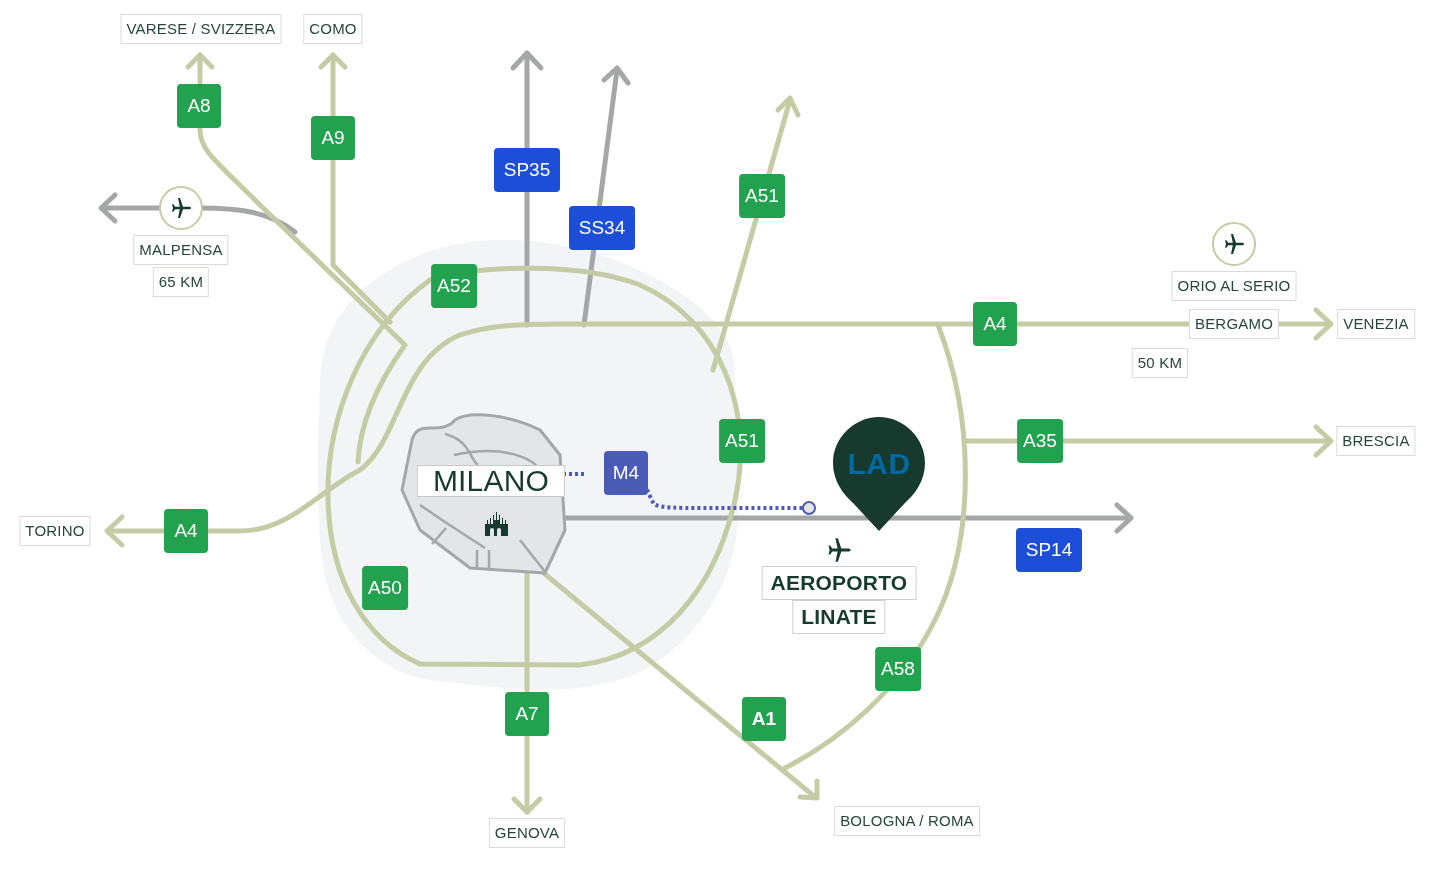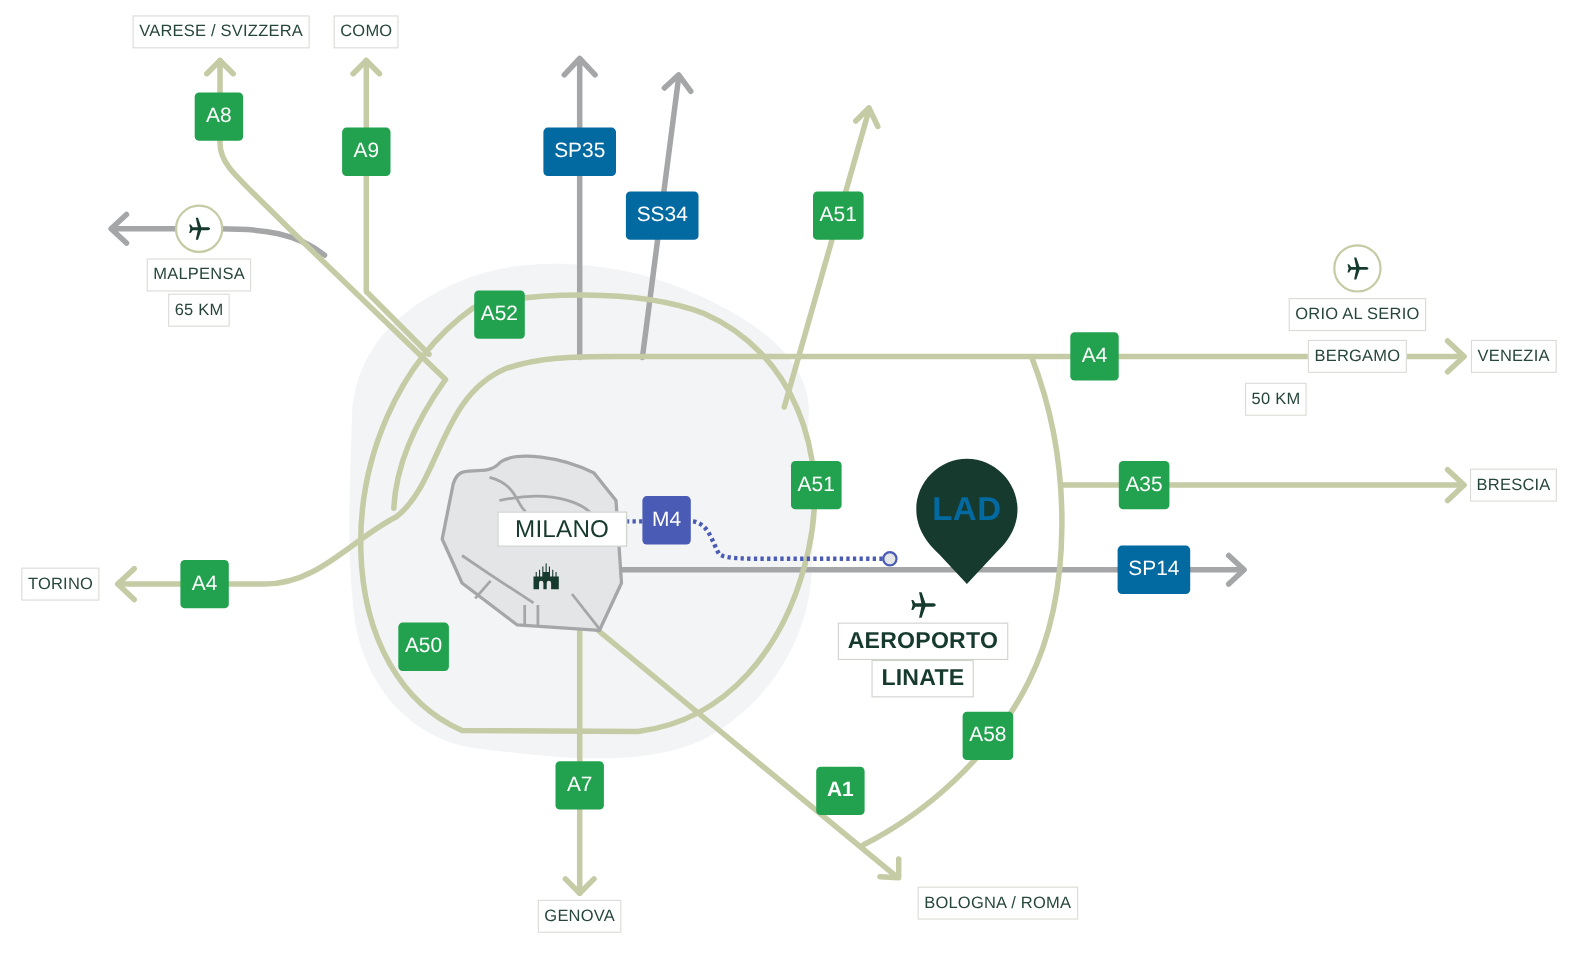--- a/index.html
+++ b/index.html
@@ -1,25 +1,25 @@
 <!DOCTYPE html>
 <html><head>
 <meta charset="utf-8">
 <style>
   html, body { margin:0; padding:0; background:#ffffff; }
   body { width:1440px; height:872px; position:relative; overflow:hidden; font-family:"Liberation Sans", sans-serif; }
   #map { position:absolute; left:0; top:0; width:1440px; height:872px; }
   .lbl { position:absolute; background:#fff; border:1px solid #d9dcd6; color:#27463a; font-size:15px; line-height:28px; height:28px; padding:0 5px; white-space:nowrap; transform:translate(-50%,-50%); letter-spacing:0.2px; }
   .shield { position:absolute; color:#fff; font-size:19px; border-radius:4px; display:flex; align-items:center; justify-content:center; transform:translate(-50%,-50%); height:44px; min-width:44px; padding:0 6px; box-sizing:border-box; }
   .green { background:#22a24f; }
-  .blue { background:#0369a1; }
-  .purple { background:#4a5bb5; }
+  .blue { background:#1d4ed8;margin-top:32px; }
+  .purple { background:#4a5bb5;margin-left:20px; }
   .bold { font-weight:bold; }
   .big { font-size:21px; font-weight:bold; color:#173a2f; height:32px; line-height:32px; padding:0 8px; border-color:#cfd3cd; }
-  .milano { font-size:22px; color:#173a2f; height:30px; line-height:30px; padding:0 15px; border-color:#c8ccc6;margin-left:20px; }
+  .milano { font-size:30px; color:#173a2f; height:30px; line-height:30px; padding:0 15px; border-color:#c8ccc6; }
   .pin-text { position:absolute; left:879px; top:464px; transform:translate(-50%,-50%); color:#0369a1; font-weight:bold; font-size:30px; letter-spacing:0.5px; }
 </style>
 </head>
 <body>
 
 <svg id="map" viewBox="0 0 1440 872" xmlns="http://www.w3.org/2000/svg">
 
   <path fill="#f3f4f5" d="M420,255 C480,230 560,238 620,262 C690,290 740,330 735,380 C732,430 742,470 738,520 C735,580 700,640 640,672 C580,700 500,688 430,680 C370,670 330,620 322,560 C315,500 318,440 320,380 C322,320 360,280 420,255 Z"></path>
 
   <g fill="none" stroke-linecap="round" stroke-linejoin="round">

